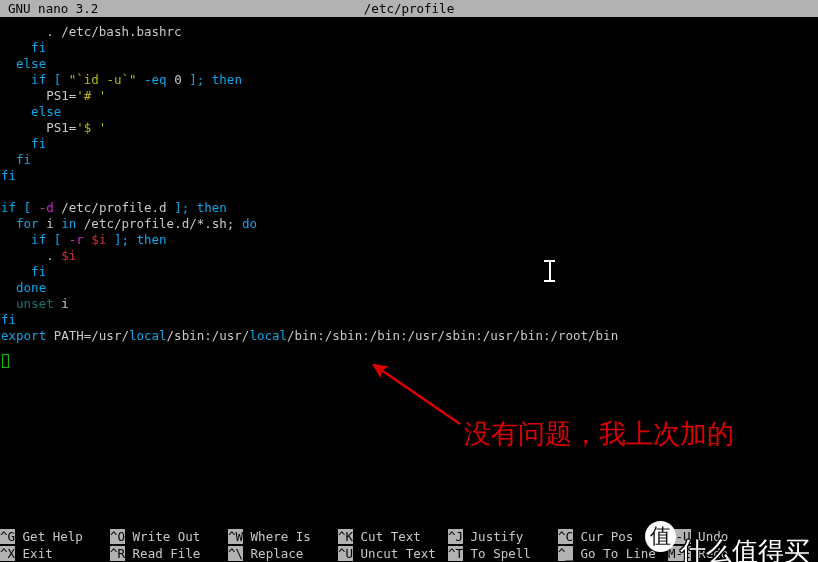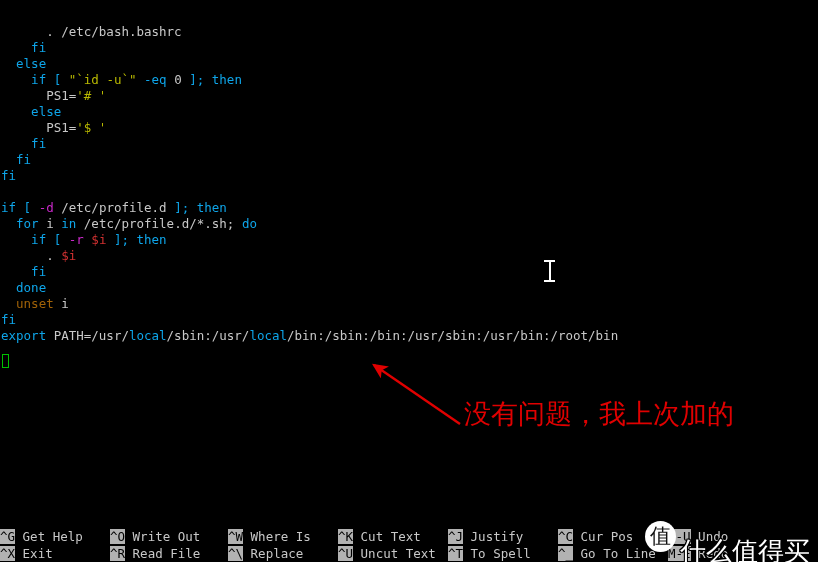--- a/index.html
+++ b/index.html
@@ -58,21 +58,21 @@
   .ln {
     height: 16px;
     white-space: pre;
     padding-left: 1px;
   }
   .c-lgreen  { color: #0ea5e9; }
   .c-white   { color: #c8c8c8; }
   .c-yellow  { color: #b8b800; }
   .c-magenta { color: #c828c8; }
   .c-red     { color: #d03030; }
-  .c-blue    { color: #a16207; }
+  .c-blue    { color: #0f766e; }
 
   
   .caret {
     position: absolute;
     left: 2px;
     top: 354px;
     width: 7px;
     height: 14px;
     border: 1.5px solid #00c000;
     box-sizing: border-box;
@@ -104,21 +104,21 @@
   
   .annot-svg {
     position: absolute;
     left: 0; top: 0;
     width: 818px; height: 562px;
     pointer-events: none;
   }
   .annot-text {
     position: absolute;
     left: 464px;
-    top: 398px;
+    top: 418px;
     font-family: "DejaVu Sans", "Liberation Sans", sans-serif;
     font-size: 27px;
     line-height: 32px;
     color: #e00000;
     white-space: pre;
   }
 
   
   .shortcuts {
     position: absolute;
@@ -177,20 +177,24 @@
     text-shadow:
        1px 0 0 #000, -1px 0 0 #000, 0 1px 0 #000, 0 -1px 0 #000,
        1px 1px 0 #000, -1px -1px 0 #000, 1px -1px 0 #000, -1px 1px 0 #000;
   }
 </style>
 </head>
 <body>
 
 <div id="app">
 
+  <div class="titlebar">
+    <span class="tb-left">GNU nano 3.2</span>
+    <span class="tb-center">/etc/profile</span>
+  </div>
 
   <div class="editor" id="editor-lines"><div class="ln"><span>      </span><span class="c-white">. /etc/bash.bashrc</span></div><div class="ln"><span>    </span><span class="c-lgreen">fi</span></div><div class="ln"><span>  </span><span class="c-lgreen">else</span></div><div class="ln"><span>    </span><span class="c-lgreen">if</span><span class="c-white"> </span><span class="c-lgreen">[</span><span class="c-white"> </span><span class="c-yellow">"`id</span><span class="c-white"> </span><span class="c-yellow">-u`"</span><span class="c-white"> </span><span class="c-lgreen">-eq</span><span class="c-white"> </span><span class="c-white">0</span><span class="c-white"> </span><span class="c-lgreen">];</span><span class="c-white"> </span><span class="c-lgreen">then</span></div><div class="ln"><span>      </span><span class="c-white">PS1=</span><span class="c-yellow">'# '</span></div><div class="ln"><span>    </span><span class="c-lgreen">else</span></div><div class="ln"><span>      </span><span class="c-white">PS1=</span><span class="c-yellow">'$ '</span></div><div class="ln"><span>    </span><span class="c-lgreen">fi</span></div><div class="ln"><span>  </span><span class="c-lgreen">fi</span></div><div class="ln"><span class="c-lgreen">fi</span></div><div class="ln">&nbsp;</div><div class="ln"><span class="c-lgreen">if</span><span class="c-white"> </span><span class="c-lgreen">[</span><span class="c-white"> </span><span class="c-magenta">-d</span><span class="c-white"> </span><span class="c-white">/etc/profile.d</span><span class="c-white"> </span><span class="c-lgreen">];</span><span class="c-white"> </span><span class="c-lgreen">then</span></div><div class="ln"><span>  </span><span class="c-lgreen">for</span><span class="c-white"> </span><span class="c-white">i</span><span class="c-white"> </span><span class="c-lgreen">in</span><span class="c-white"> </span><span class="c-white">/etc/profile.d/*.sh;</span><span class="c-white"> </span><span class="c-lgreen">do</span></div><div class="ln"><span>    </span><span class="c-lgreen">if</span><span class="c-white"> </span><span class="c-lgreen">[</span><span class="c-white"> </span><span class="c-magenta">-r</span><span class="c-white"> </span><span class="c-red">$i</span><span class="c-white"> </span><span class="c-lgreen">];</span><span class="c-white"> </span><span class="c-lgreen">then</span></div><div class="ln"><span>      </span><span class="c-white">.</span><span class="c-white"> </span><span class="c-red">$i</span></div><div class="ln"><span>    </span><span class="c-lgreen">fi</span></div><div class="ln"><span>  </span><span class="c-lgreen">done</span></div><div class="ln"><span>  </span><span class="c-blue">unset</span><span class="c-white"> </span><span class="c-white">i</span></div><div class="ln"><span class="c-lgreen">fi</span></div><div class="ln"><span class="c-lgreen">export</span><span class="c-white"> </span><span class="c-white">PATH=/usr/</span><span class="c-lgreen">local</span><span class="c-white">/sbin:/usr/</span><span class="c-lgreen">local</span><span class="c-white">/bin:/sbin:/bin:/usr/sbin:/usr/bin:/root/bin</span></div></div>
 
   <div class="caret"></div>
 
   <div class="ibeam">
     <div class="bar-t"></div>
     <div class="stem"></div>
     <div class="bar-b"></div>
   </div>

